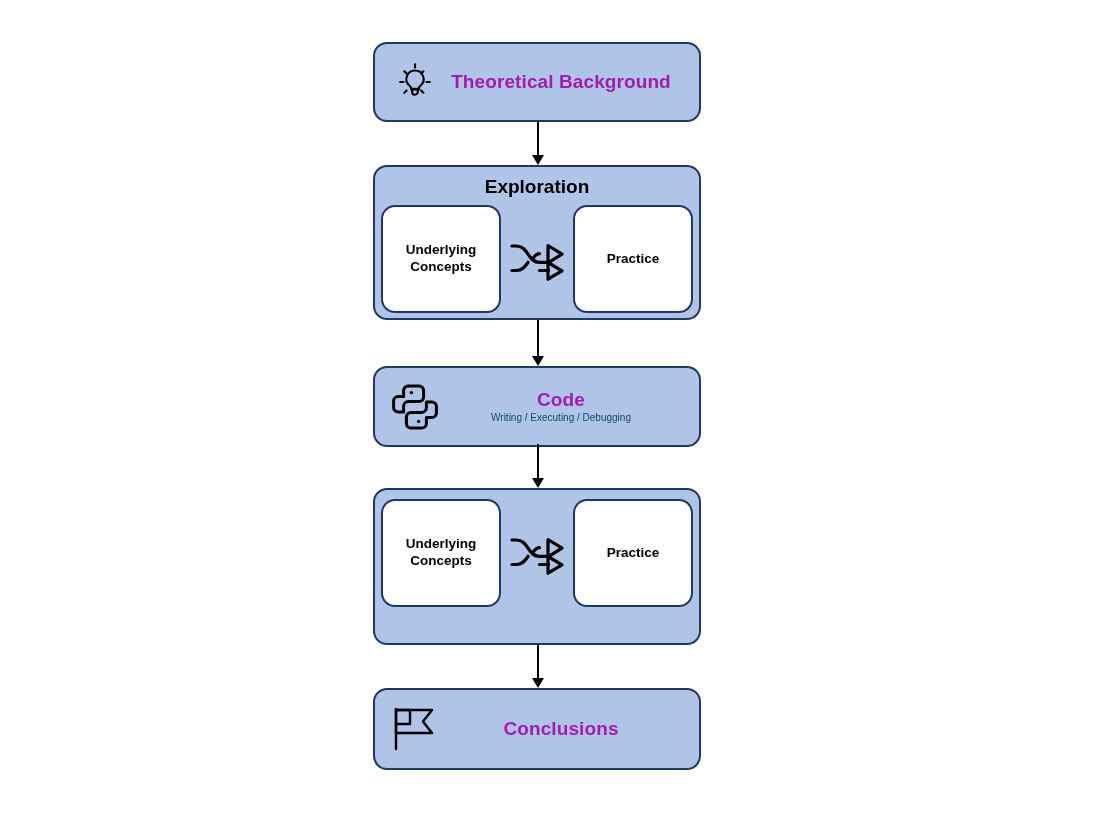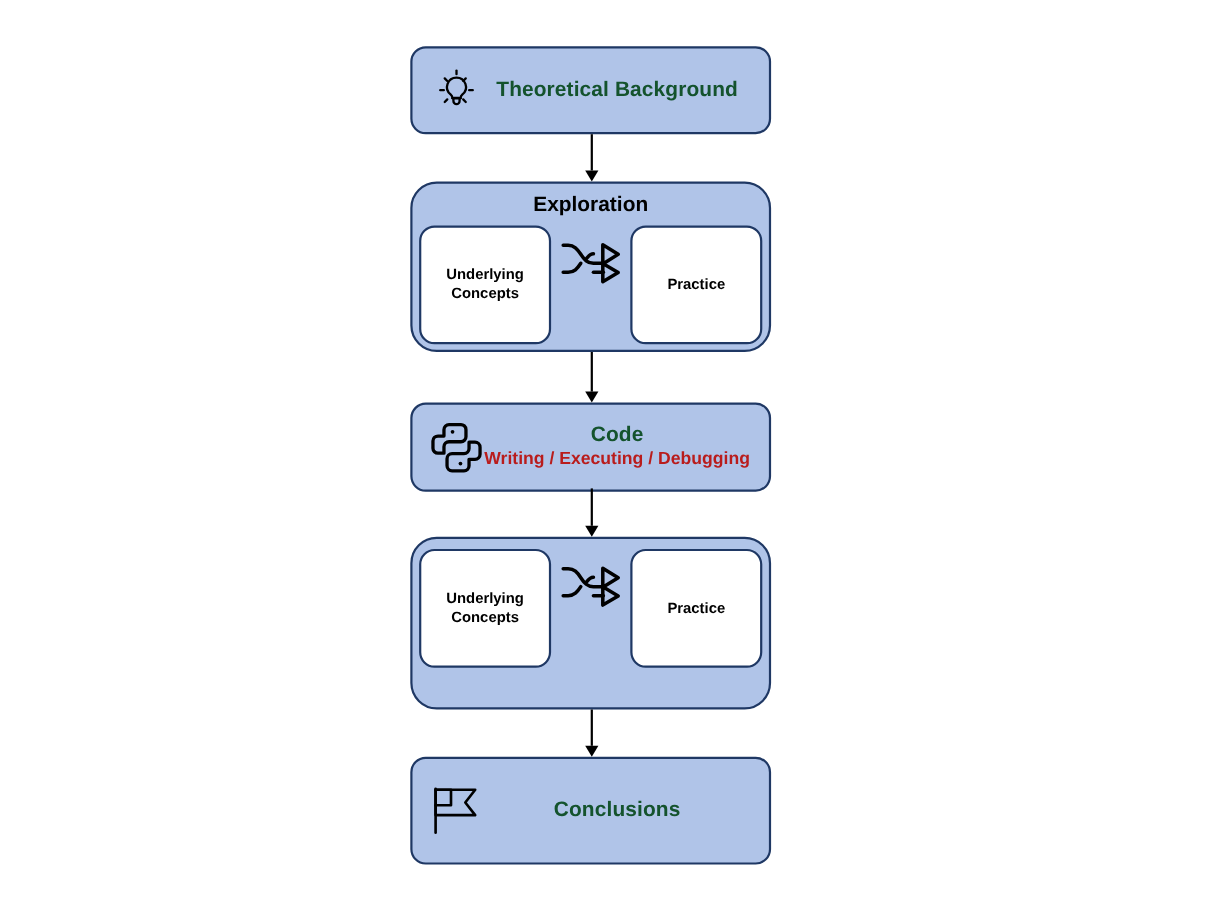--- a/index.html
+++ b/index.html
@@ -51,48 +51,48 @@
   .node .title-block {
     width: 100%;
     text-align: center;
     padding-left: 58px;
     padding-right: 10px;
     box-sizing: border-box;
   }
   .node .title {
     font-size: 19px;
     font-weight: bold;
-    color: #14532d;
+    color: #a21caf;
     letter-spacing: .1px;
     line-height: 1.15;
     white-space: nowrap;
   }
   .node .subtitle {
-    font-size: 16px;
-    font-weight: bold;
-    color: #b91c1c;
+    font-size: 10px;
+    font-weight: normal;
+    color: #0c4a6e;
     line-height: 1.2;
     margin-top: 1px;
     white-space: nowrap;
   }
 
   
   .node.group {
     padding: 9px 0 0 0;
-    border-radius: 24px;
   }
   .group-title {
     text-align: center;
     font-size: 19px;
     font-weight: bold;
     color: #000000;
     margin-bottom: 7px;
   }
   .group-row {
     display: flex;
+    align-items: center;
     justify-content: space-between;
     padding: 0 6px 8px 6px;
   }
   .subbox {
     width: 120px;
     height: 108px;
     background: #ffffff;
     border: 2px solid #1f3864;
     border-radius: 14px;
     display: flex;
@@ -271,21 +271,21 @@
       </div>
 
     </div>
   </div>
 
   <div class="connector" style="top:645px; height:43px;">
     <div class="shaft" style="height:33px;"></div>
     <div class="head"></div>
   </div>
 
-  <div class="node simple" style="top:688px; height:98px;">
+  <div class="node simple" style="top:688px; height:82px;">
     <span class="icon-slot">
       <svg width="50" height="50" viewBox="0 0 50 50">
         <g fill="none" stroke="#000000" stroke-width="2.4" stroke-linejoin="round" stroke-linecap="round">
 
           <path d="M6 5 V45"></path>
 
           <path d="M6 6 H42 L33 17.5 L42 29 H6 Z"></path>
 
           <path d="M6 6 H20 V20 H6"></path>
         </g>

